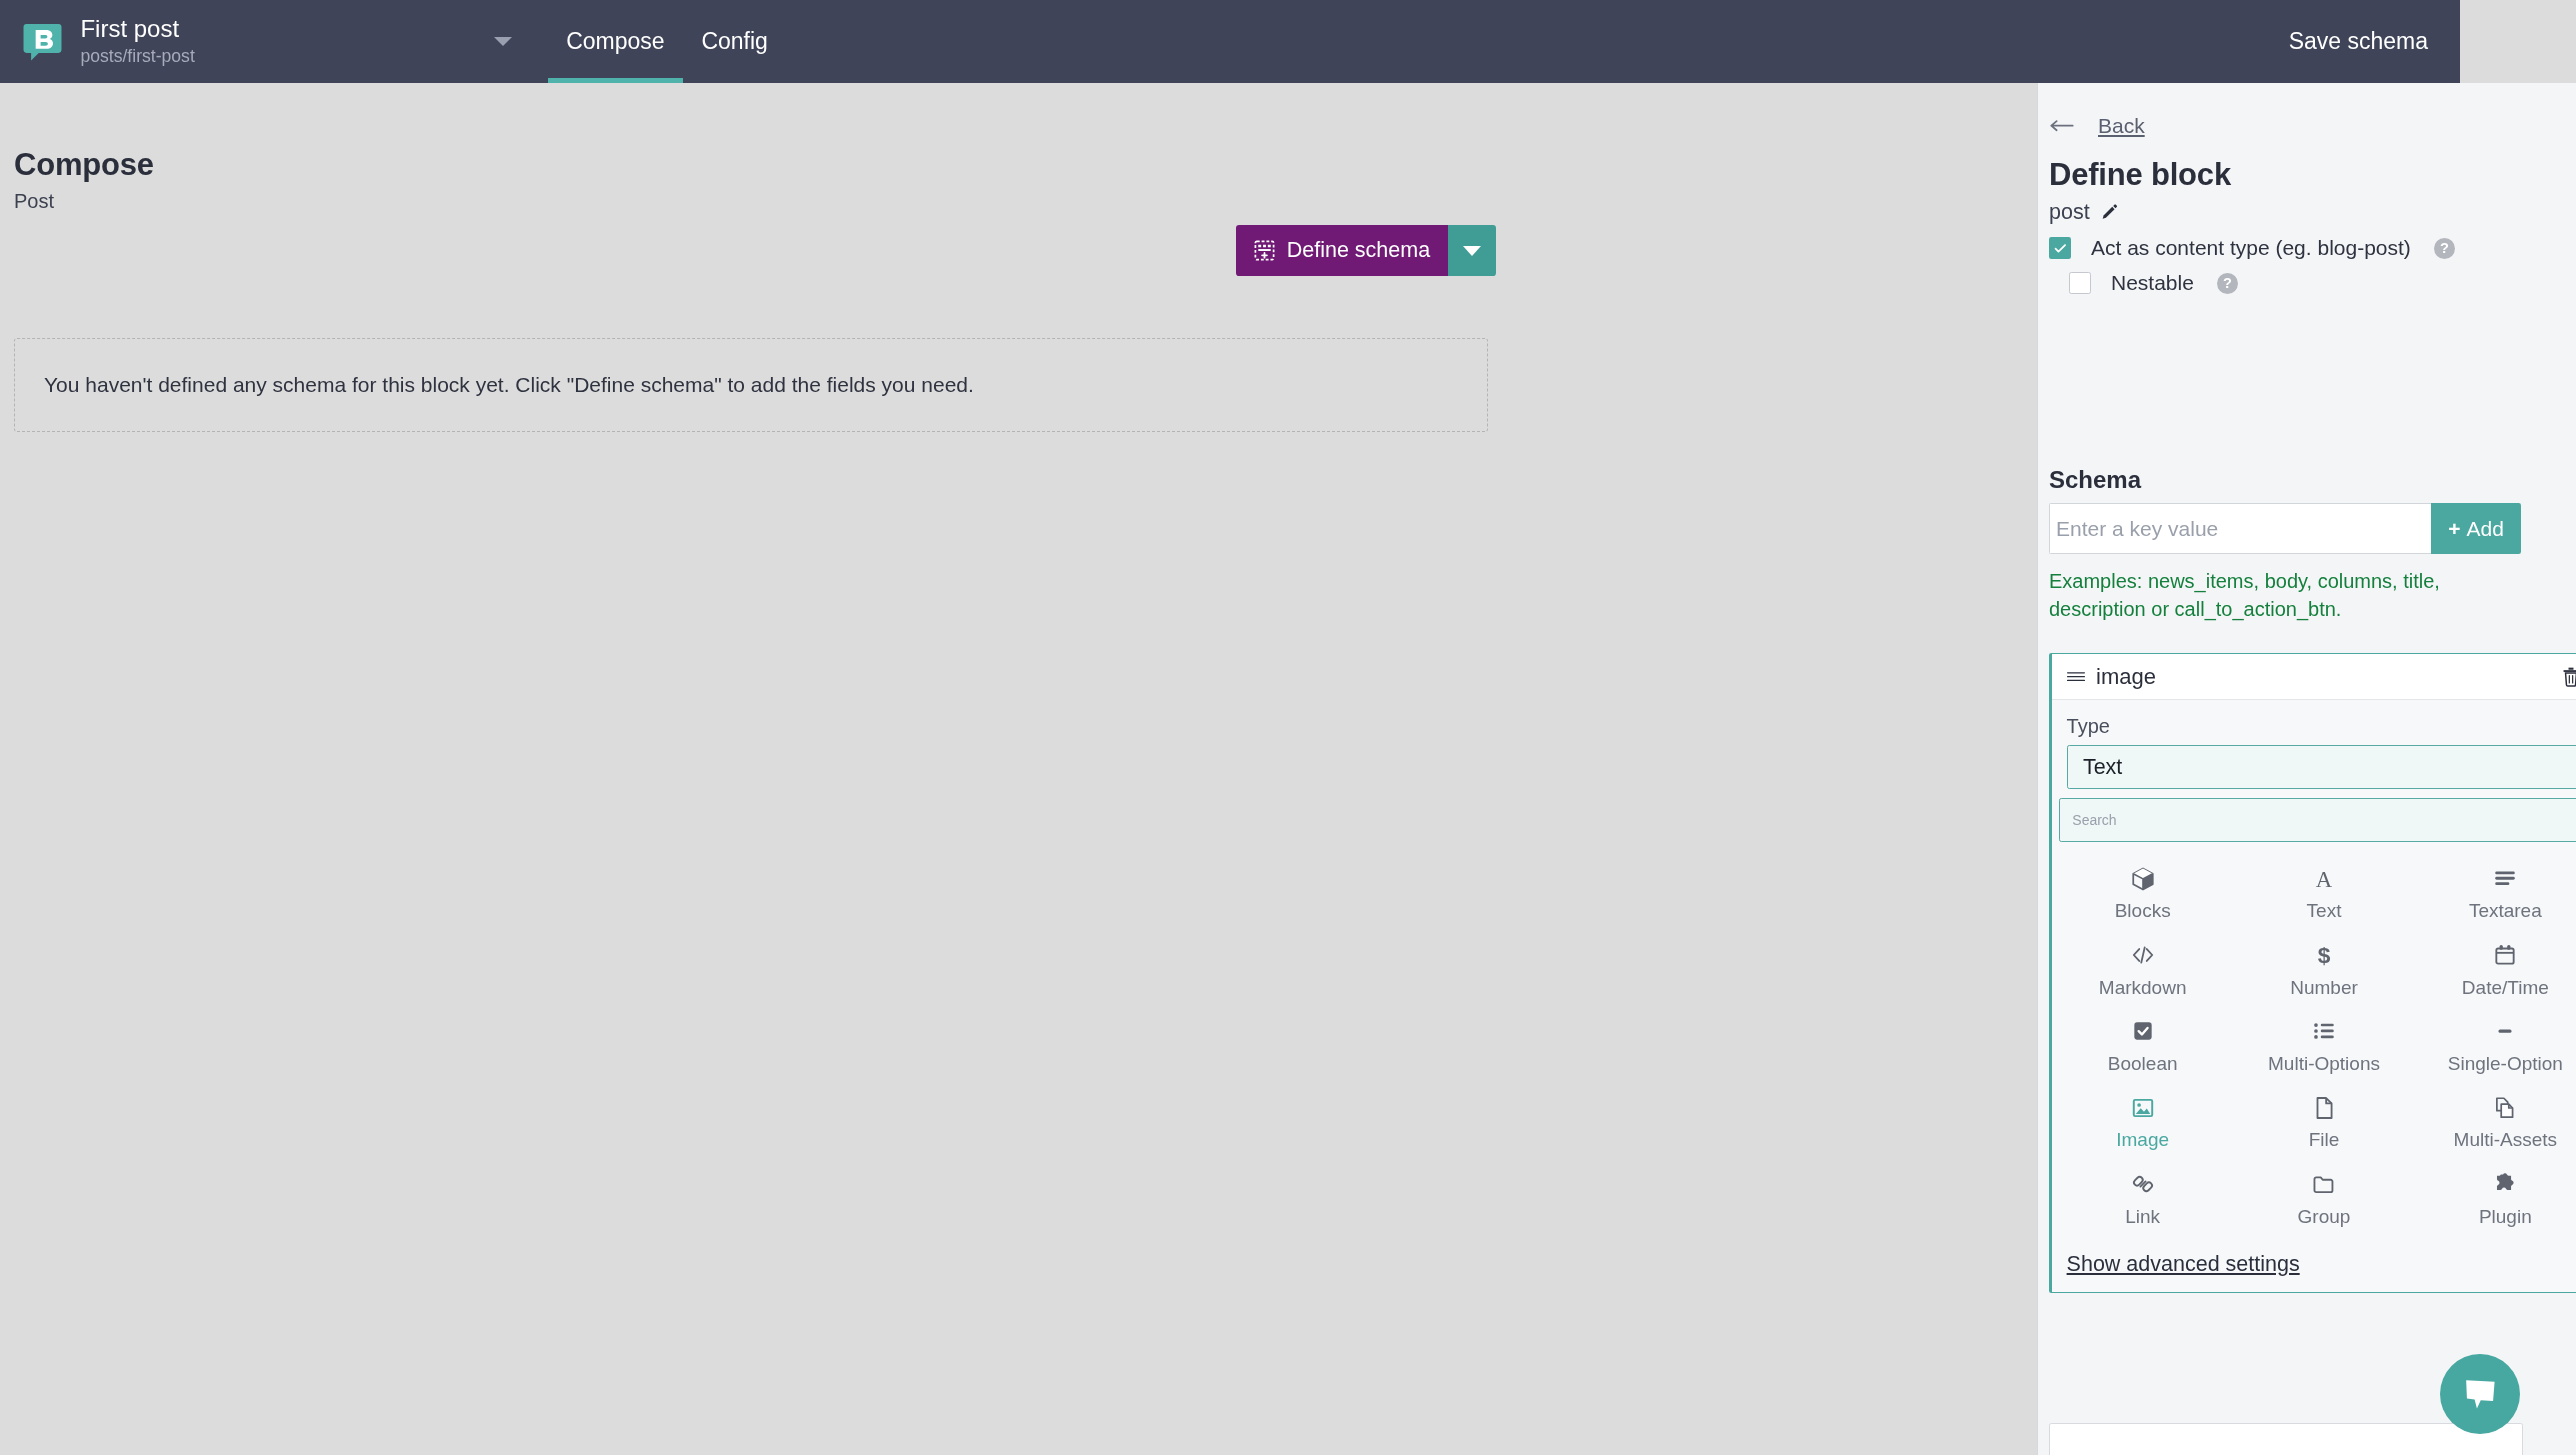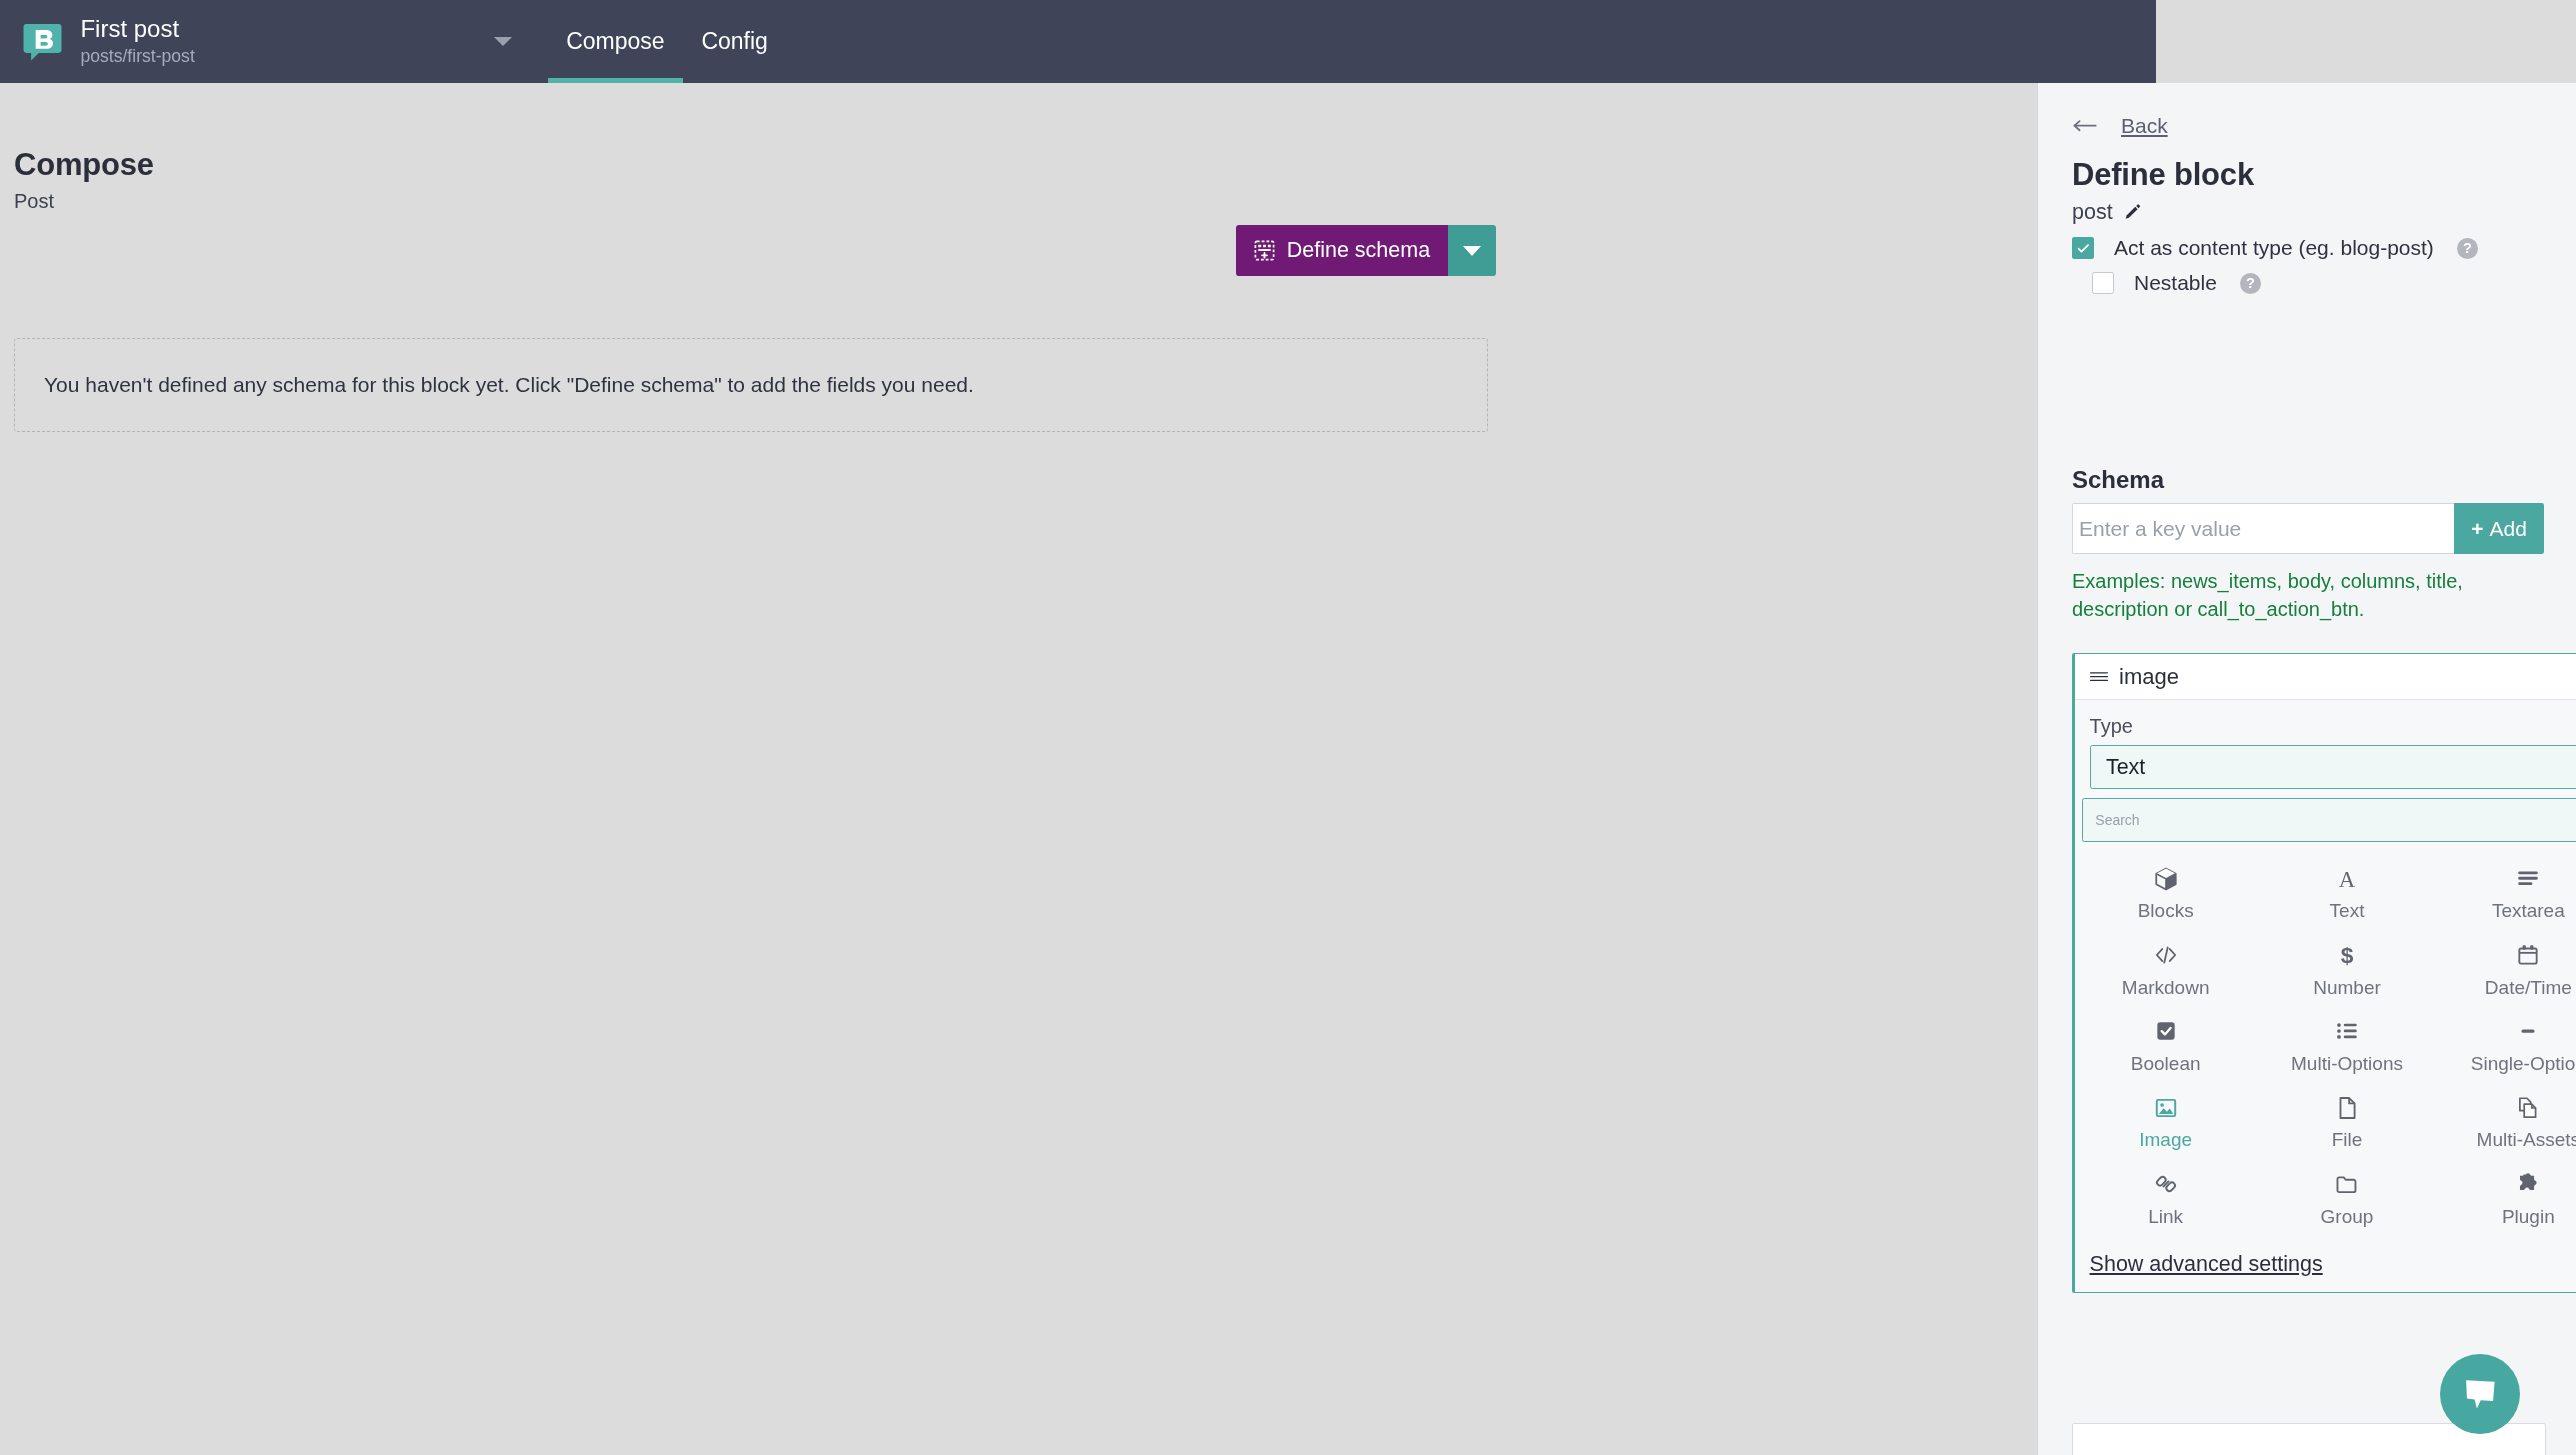--- a/index.html
+++ b/index.html
@@ -6,21 +6,21 @@
   html, body {
     width: 2576px; height: 1455px;
     font-family: "Liberation Sans", sans-serif;
     background: #dcdcdc;
     overflow: hidden;
   }
 
   
   .topbar {
     position: absolute; top: 0; left: 0;
-    width: 2156px; height: 83px;
+    width: 2460px; height: 83px;
     background: #3f4458;
     display: flex; align-items: center;
   }
   .logo-wrap { margin-left: 18.4px; width: 48px; height: 48px; display:flex; align-items:center; justify-content:center; }
   .logo-svg { width: 41px; height: 41px; display:block; }
 
   .doc-title-wrap { margin-left: 14px; display: flex; flex-direction: column; justify-content: center; }
   .doc-title { font-size: 24px; color: #ffffff; font-weight: 400; line-height: 1.18; }
   .doc-path { font-size: 17.6px; color: #a7abba; line-height: 1.25; margin-top: 2.3px; }
 
@@ -268,20 +268,21 @@
 
   <div class="caret-btn">
     <span class="caret-down"></span>
   </div>
 
   <div class="nav-tabs">
     <div class="nav-tab active">Compose</div>
     <div class="nav-tab">Config</div>
   </div>
 
+  <div class="save-schema">Save schema</div>
 </div>
 
 <div class="main">
   <div class="main-head">
     <div class="page-title">Compose</div>
     <div class="page-sub">Post</div>
   </div>
 
   <div class="define-btn-group">
     <div class="define-btn">

